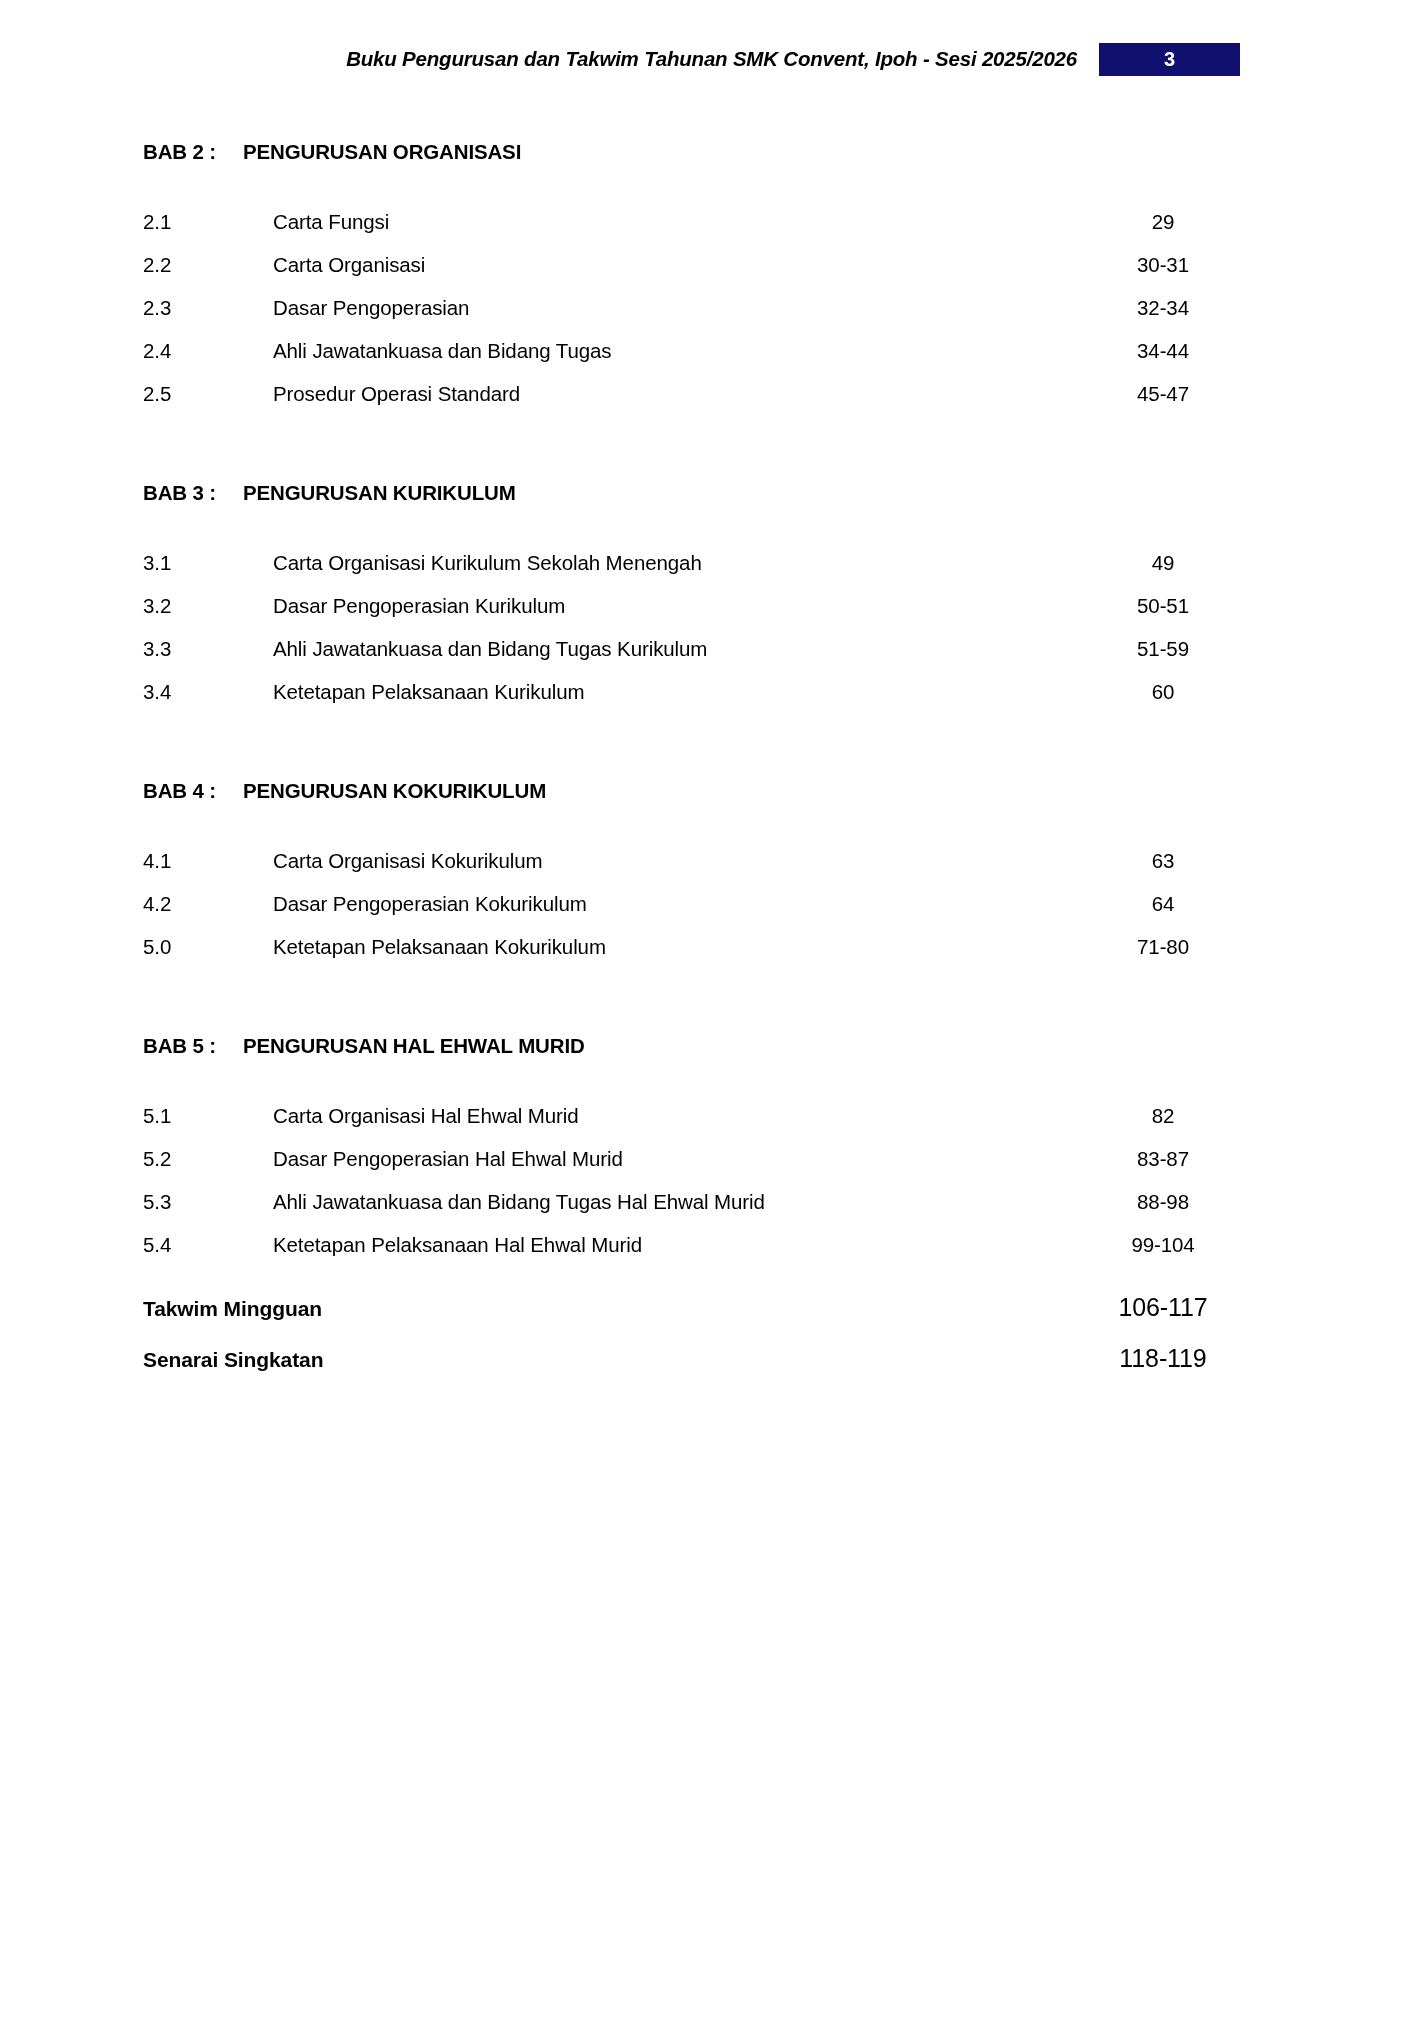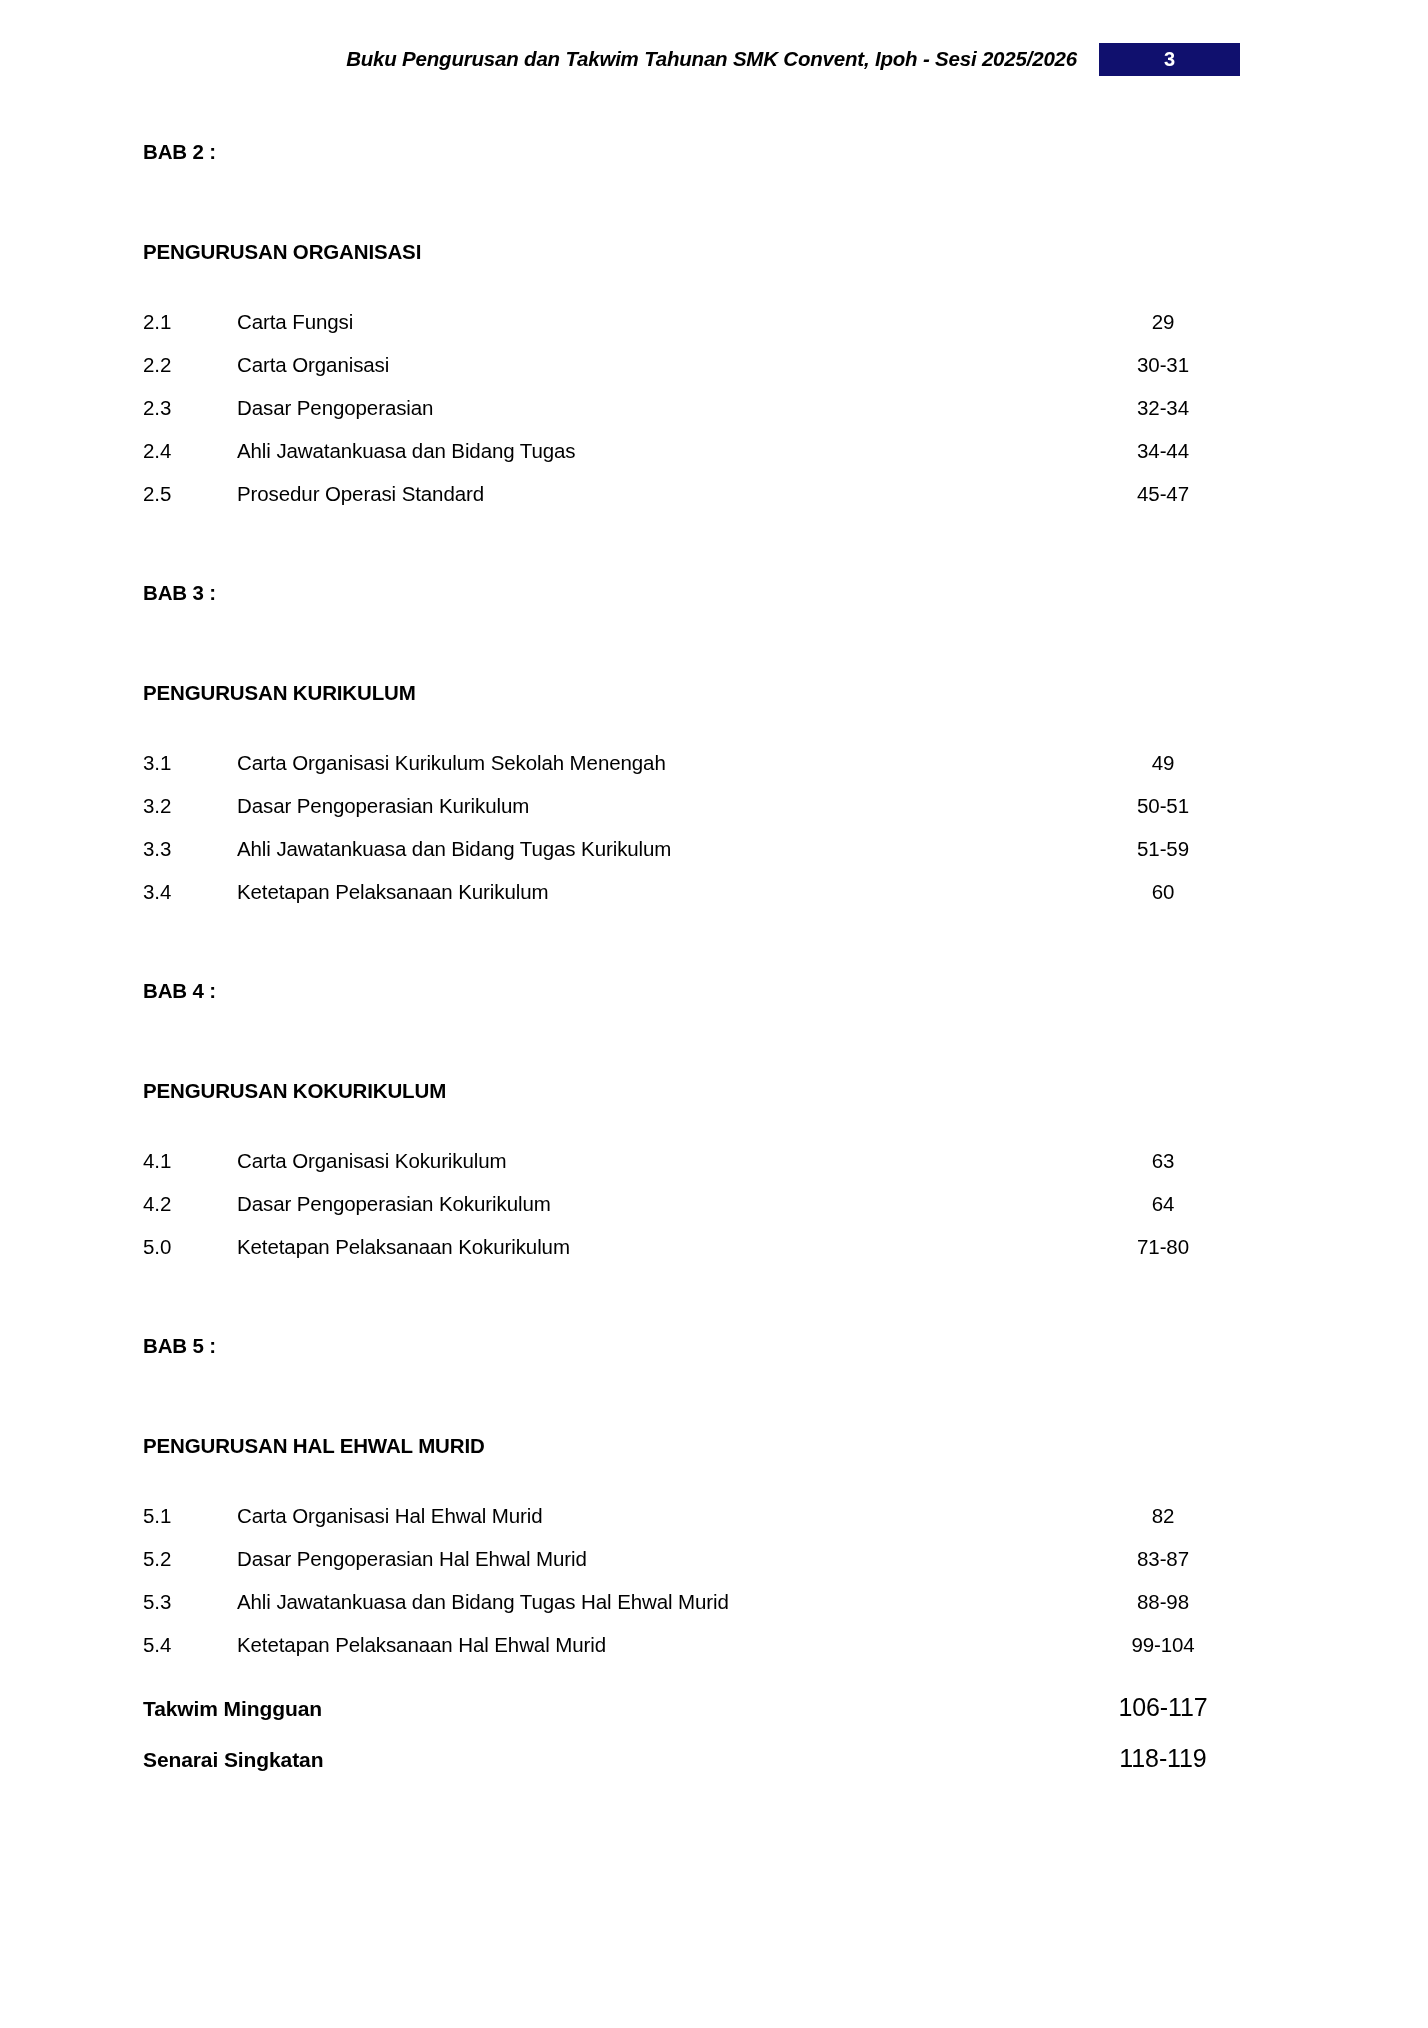--- a/index.html
+++ b/index.html
@@ -61,36 +61,36 @@
     margin-bottom: 0;
   }
 
   .chapter-heading {
     font-size: 20.5px;
     font-weight: bold;
     letter-spacing: -0.15px;
     display: flex;
     align-items: baseline;
     margin-bottom: 46px;
-    flex-direction: column;
   }
   .chapter-heading .bab-label {
     width: 100px;
     flex: 0 0 100px;
   }
   .chapter-heading .bab-title {
     flex: 1;
   }
 
   .toc-row {
     display: flex;
     align-items: baseline;
     font-size: 20.5px;
     letter-spacing: -0.1px;
     margin-bottom: 19px;
+    gap: 36px;
   }
   .toc-row .item-num {
     width: 58px;
     flex: 0 0 58px;
   }
   .toc-row .item-title {
     flex: 1;
     margin-left: 36px;
   }
   .toc-row .item-pages {

